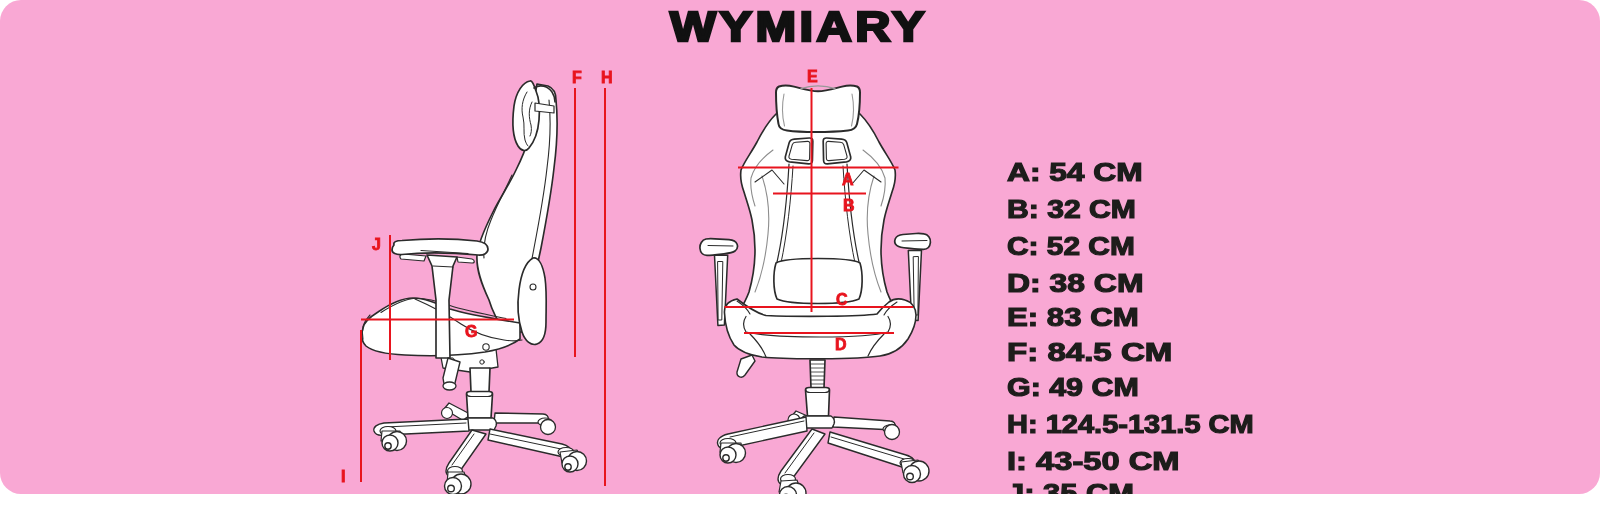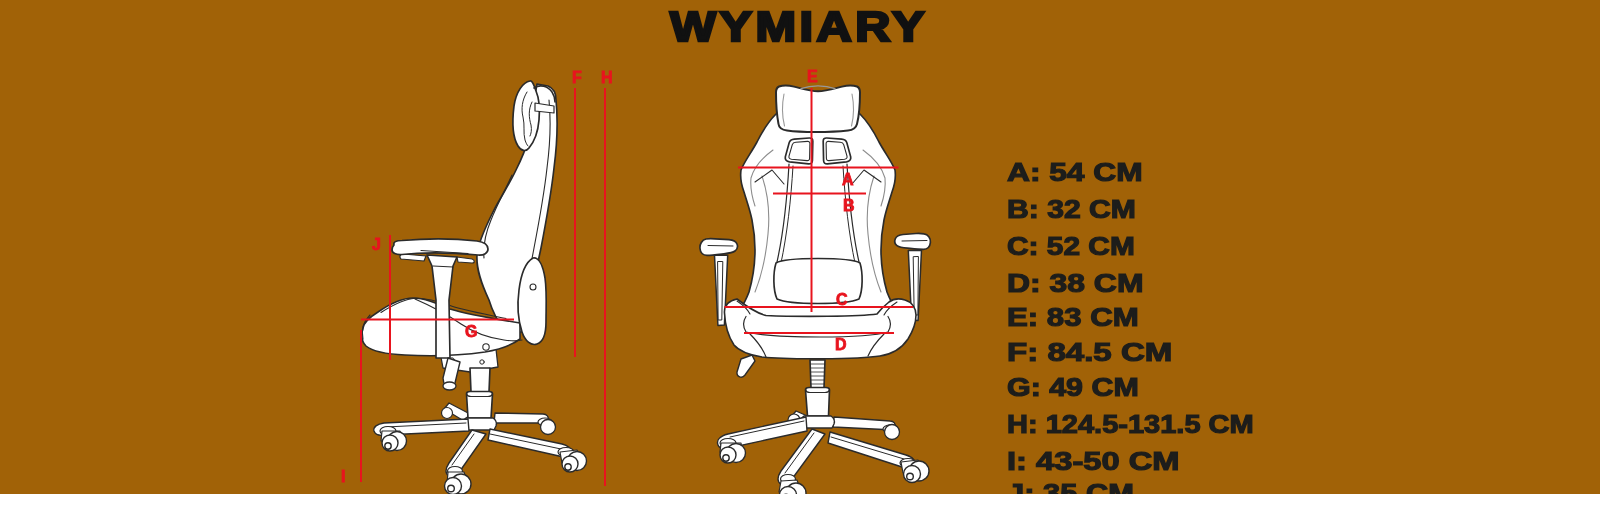--- a/index.html
+++ b/index.html
@@ -1,17 +1,17 @@
 <!DOCTYPE html>
 <html><head>
 <meta charset="utf-8">
 <style>
   html,body{margin:0;padding:0;background:#fff;}
-  #page{position:relative;width:1600px;height:494px;background:#a16207;overflow:hidden;
-        font-family:"Liberation Sans",sans-serif;}
+  #page{position:relative;width:1600px;height:494px;background:#f9a8d4;overflow:hidden;
+        font-family:"Liberation Sans",sans-serif;border-radius:21px;}
 </style>
 </head>
 <body>
 <div id="page">
 <svg width="1600" height="518" viewBox="0 0 1600 518">
 
   <text x="670" y="40.5" textLength="258" lengthAdjust="spacingAndGlyphs" font-family="Liberation Sans, sans-serif" font-weight="bold" font-size="42" fill="#111" stroke="#111" stroke-width="2.6" letter-spacing="3">WYMIARY</text>
 
   <g stroke="#2b2b2b" stroke-width="1.65" fill="none" stroke-linecap="round" stroke-linejoin="round">
 

